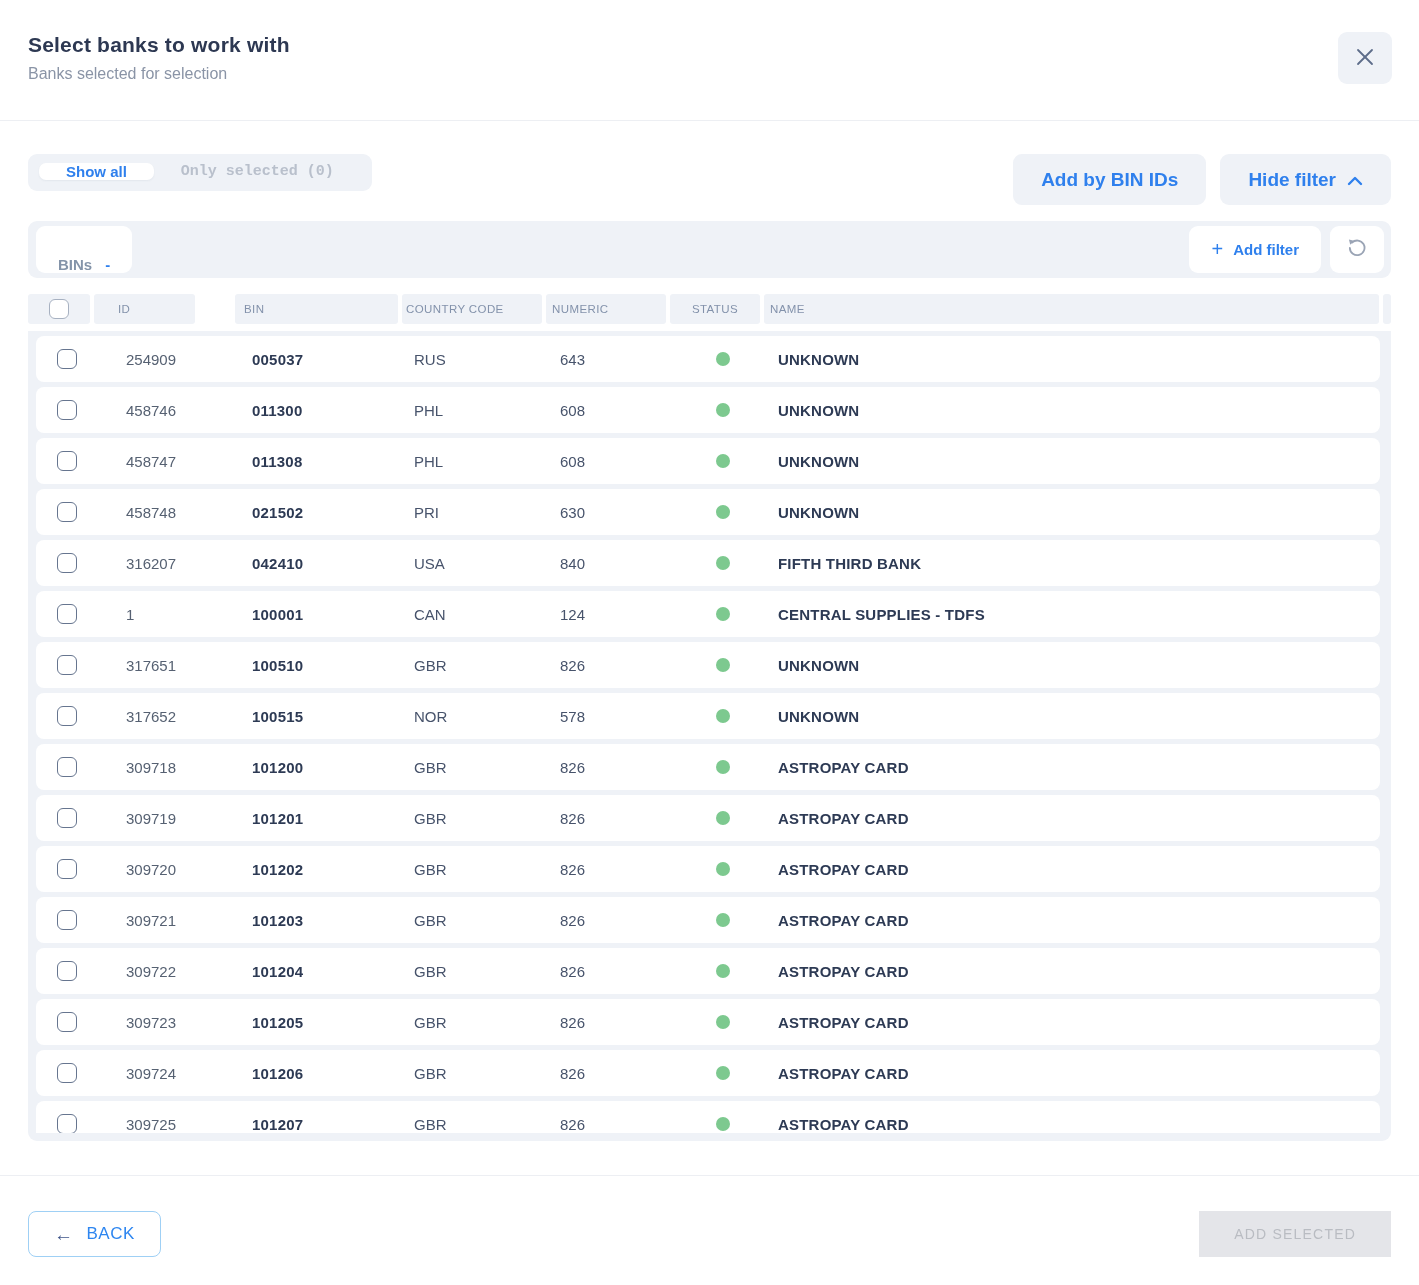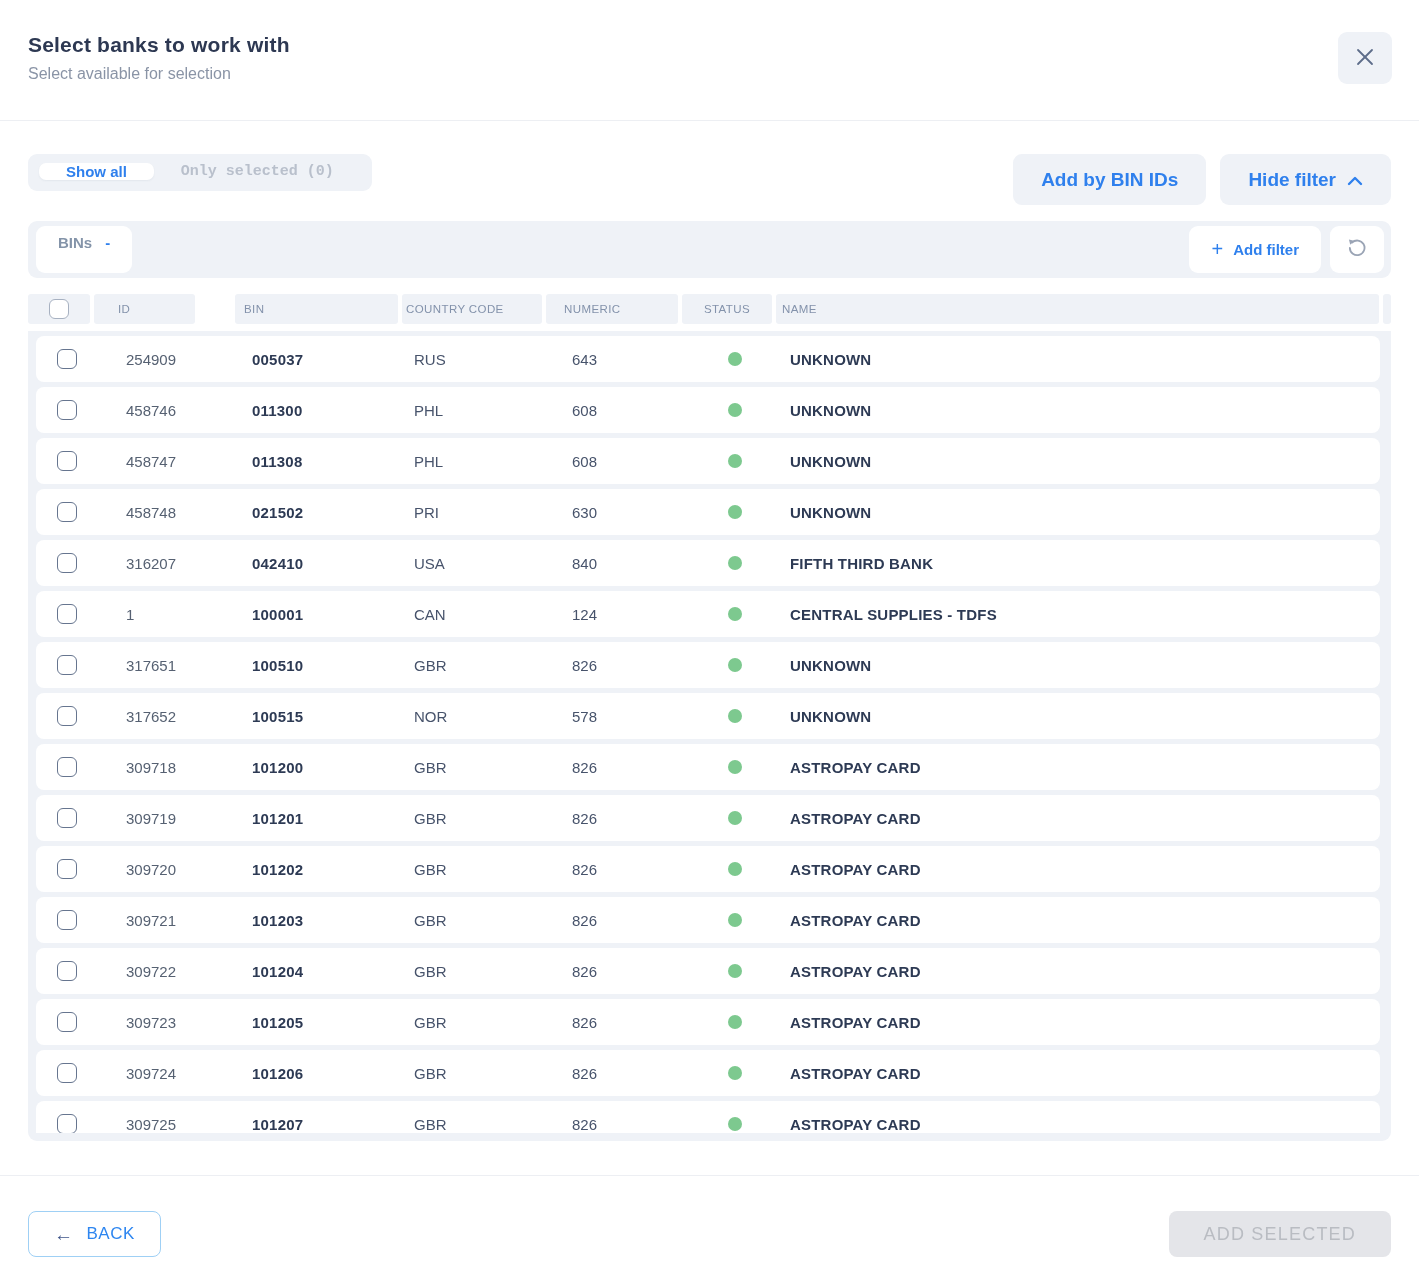--- a/index.html
+++ b/index.html
@@ -26,22 +26,22 @@
   .tab.inactive { color: #b9c0cc; font-family: Liberation Mono, monospace; }
   .toolbar-right { display: flex; gap: 14px; }
   .gray-btn { height: 51px; background: #eff2f7; border: none; border-radius: 9px;
     color: #2f80ed; font-size: 19px; font-weight: bold; padding: 0 28px; cursor: pointer;
     display: flex; align-items: center; gap: 11px;
     font-family: "Liberation Sans", sans-serif; }
 
   
   .filter-bar { margin: 16px 28px 0 28px; height: 57px; background: #eff2f7;
     border-radius: 9px; display: flex; align-items: center; padding: 0 7px 0 8px; }
-  .chip { background: #ffffff; border-radius: 9px; height: 47px; padding: 8px 22px;
-    display: flex; align-items: flex-start; gap: 13px; cursor: pointer; border: none;
+  .chip { background: #ffffff; border-radius: 9px; height: 47px; padding: 0 22px;
+    display: flex; align-items: flex-end; gap: 13px; cursor: pointer; border: none;
     font-family: "Liberation Sans", sans-serif; }
   .chip-label { font-size: 15px; font-weight: bold; color: #8494a9; }
   .chip-value { font-size: 15px; font-weight: bold; color: #2f80ed; }
   .filter-right { margin-left: auto; display: flex; gap: 9px; }
   .white-btn { background: #ffffff; border: none; border-radius: 9px; height: 47px;
     color: #2f80ed; font-size: 15px; font-weight: bold; padding: 0 22px; cursor: pointer;
     display: flex; align-items: center; gap: 10px;
     font-family: "Liberation Sans", sans-serif; }
   .plus-glyph { font-size: 20px; font-weight: normal; line-height: 1; margin-top: -2px; }
   .icon-btn { width: 54px; height: 47px; background: #ffffff; border: none;
@@ -56,21 +56,21 @@
   .table-body { margin-top: 7px; background: #eff2f7; height: 810px;
     padding: 5px 11px 8px 8px; border-radius: 0 0 9px 9px; }
   .rows-viewport { height: 100%; overflow: hidden; }
   .row { background: #ffffff; border-radius: 8px; height: 46px; margin-bottom: 5px;
     display: flex; column-gap: 4px; align-items: center; font-size: 15px; }
 
   .col-check   { width: 62px;  display: flex; align-items: center; justify-content: center; flex: none; }
   .col-id      { width: 101px; padding-left: 24px; flex: none; }
   .col-bin     { width: 163px; padding-left: 9px;  flex: none; margin-left: 36px; }
   .col-country { width: 140px; padding-left: 4px; flex: none; }
-  .col-numeric { width: 132px; padding-left: 18px;  flex: none; }
+  .col-numeric { width: 120px; padding-left: 6px;  flex: none; }
   .col-status  { width: 90px;  display: flex; align-items: center; justify-content: center; flex: none; }
   .col-name    { flex: 1; padding-left: 6px; }
   .col-scroll  { width: 8px; flex: none; }
 
   .cell-id { color: #566172; }
   .cell-bin { color: #2d3a54; font-weight: bold; letter-spacing: .2px; }
   .cell-country, .cell-numeric { color: #47536b; }
   .cell-name { color: #2d3a54; font-weight: bold; letter-spacing: .2px; }
   .checkbox { width: 20px; height: 20px; border: 1.5px solid #66758f; border-radius: 6px;
     background: #ffffff; cursor: pointer; }
@@ -80,29 +80,29 @@
 
   
   .footer-divider { margin-top: 34px; border-top: 1px solid #edeff3; }
   .footer { margin: 35px 28px 0 28px; display: flex; justify-content: space-between; }
   .back-btn { height: 46px; padding: 0 25px; background: #ffffff;
     border: 1px solid #9fd0f5; border-radius: 8px; cursor: pointer;
     display: flex; align-items: center; gap: 13px; color: #2e86f0; font-size: 17px;
     letter-spacing: .5px; font-family: "Liberation Sans", sans-serif; }
   .back-arrow { color: #3d5488; font-size: 19px; line-height: 1; }
   .add-selected-btn { height: 46px; padding: 0 35px; background: #e4e5e9; border: none;
-    border-radius: 8px; color: #b9bcc2; font-size: 18px; letter-spacing: 1.2px;
+    border-radius: 0; color: #b9bcc2; font-size: 14px; letter-spacing: 1.2px;
     cursor: default; font-family: "Liberation Sans", sans-serif; }
 </style>
 </head>
 <body>
 
 <div class="modal-header">
   <div class="modal-title">Select banks to work with</div>
-  <div class="modal-subtitle">Select available for selection</div>
+  <div class="modal-subtitle">Banks selected for selection</div>
   <button class="close-btn">
     <span>
       <svg width="20" height="20" viewBox="0 0 20 20">
         <line x1="3" y1="3" x2="17" y2="17" stroke="#5d6d8a" stroke-width="1.8" stroke-linecap="round"></line>
         <line x1="17" y1="3" x2="3" y2="17" stroke="#5d6d8a" stroke-width="1.8" stroke-linecap="round"></line>
       </svg>
     </span>
   </button>
 </div>
 

